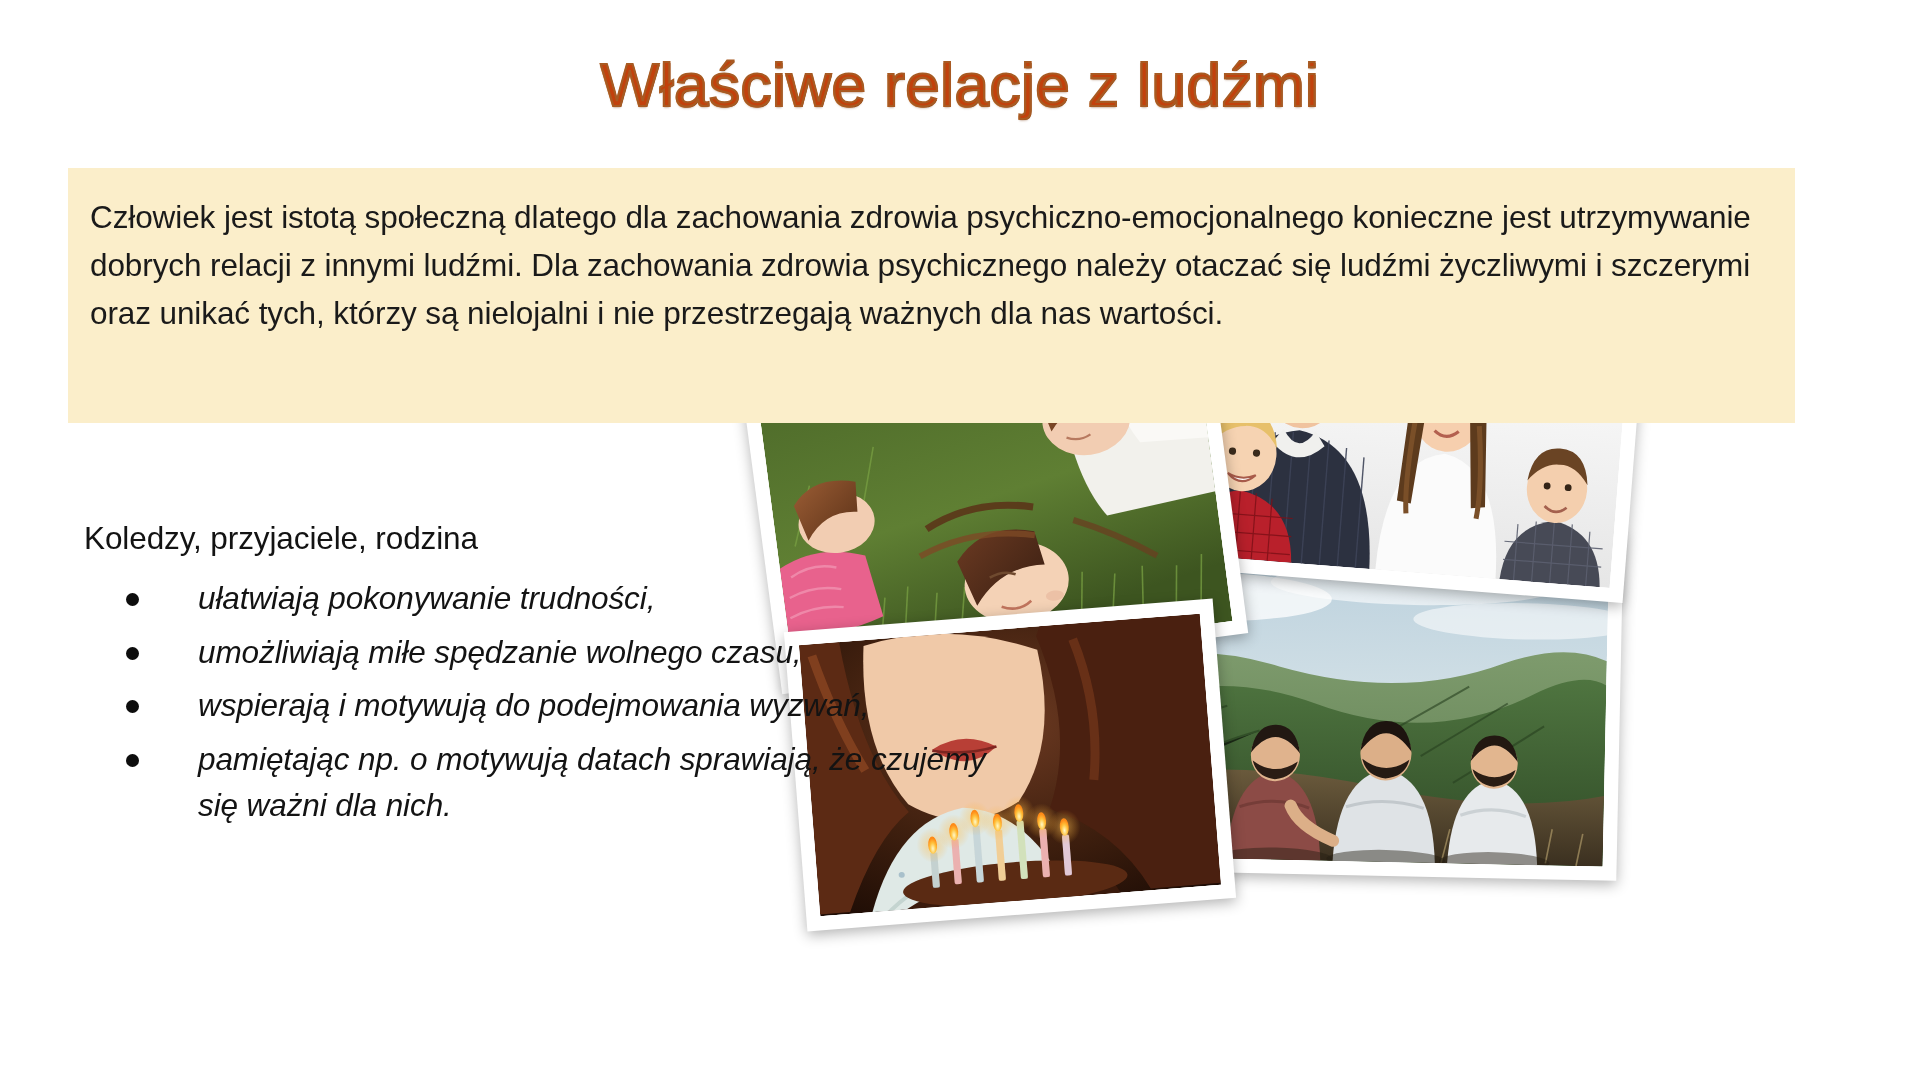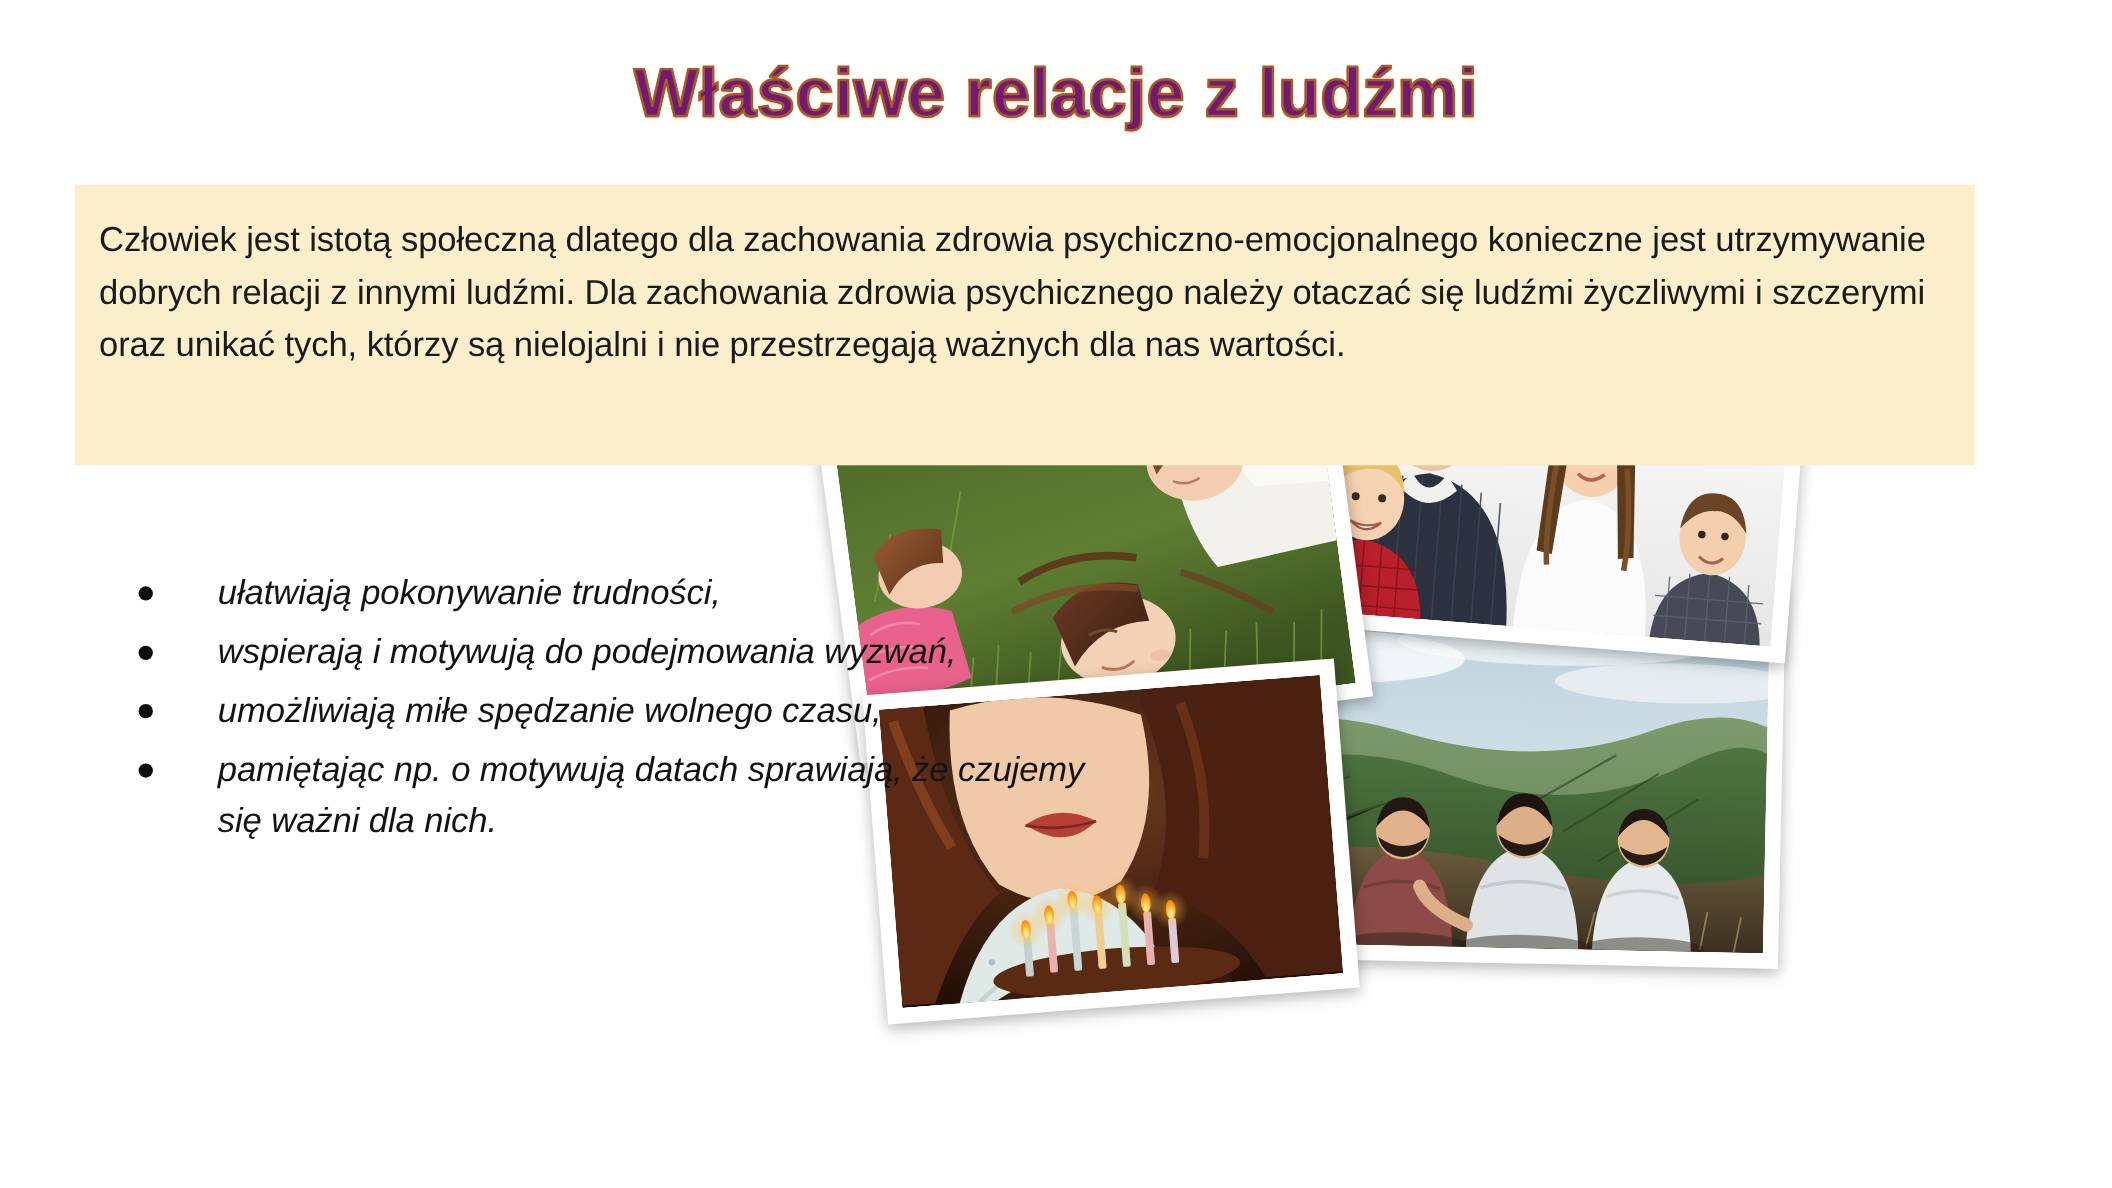--- a/index.html
+++ b/index.html
@@ -29,23 +29,23 @@
     top: 52px;
     left: 0;
     width: 1920px;
     text-align: center;
     z-index: 6;
   }
   .slide-title {
     display: inline-block;
     font-family: "Liberation Sans", sans-serif;
     font-size: 62px;
-    font-weight: 700;
+    font-weight: 400;
     letter-spacing: 0.5px;
-    color: #701a75;
+    color: #c2410c;
     -webkit-text-stroke: 2.2px #a85a22;
     text-shadow:
        1px 1px 0 #8b4513,
       -1px 1px 0 #c87d3c,
        0 2px 2px rgba(120,60,20,.35);
     line-height: 1.08;
     white-space: nowrap;
     text-align: right;
   }
 
@@ -168,32 +168,33 @@
 
   <div class="title-wrap">
     <span class="slide-title">Właściwe relacje z ludźmi</span>
   </div>
 
   <div class="para-box">
     <p class="para-text">Człowiek jest istotą społeczną dlatego dla zachowania zdrowia psychiczno-emocjonalnego konieczne jest utrzymywanie dobrych relacji z innymi ludźmi. Dla zachowania zdrowia psychicznego należy otaczać się ludźmi życzliwymi i szczerymi oraz unikać tych, którzy są nielojalni i  nie przestrzegają ważnych dla nas wartości.</p>
   </div>
 
   <div class="content-left">
+    <p class="intro-line">Koledzy, przyjaciele, rodzina</p>
     <ul class="bullets">
       <li>
         <span class="dot"></span>
         <span>ułatwiają pokonywanie trudności,</span>
       </li>
       <li>
         <span class="dot"></span>
-        <span>wspierają i motywują do podejmowania wyzwań,</span>
+        <span>umożliwiają miłe spędzanie wolnego czasu,</span>
       </li>
       <li>
         <span class="dot"></span>
-        <span>umożliwiają miłe spędzanie wolnego czasu,</span>
+        <span>wspierają i motywują do podejmowania wyzwań,</span>
       </li>
       <li>
         <span class="dot"></span>
         <span>pamiętając np. o motywują datach sprawiają, że czujemy się ważni dla nich.</span>
       </li>
     </ul>
   </div>
 
   <div class="collage">
 

